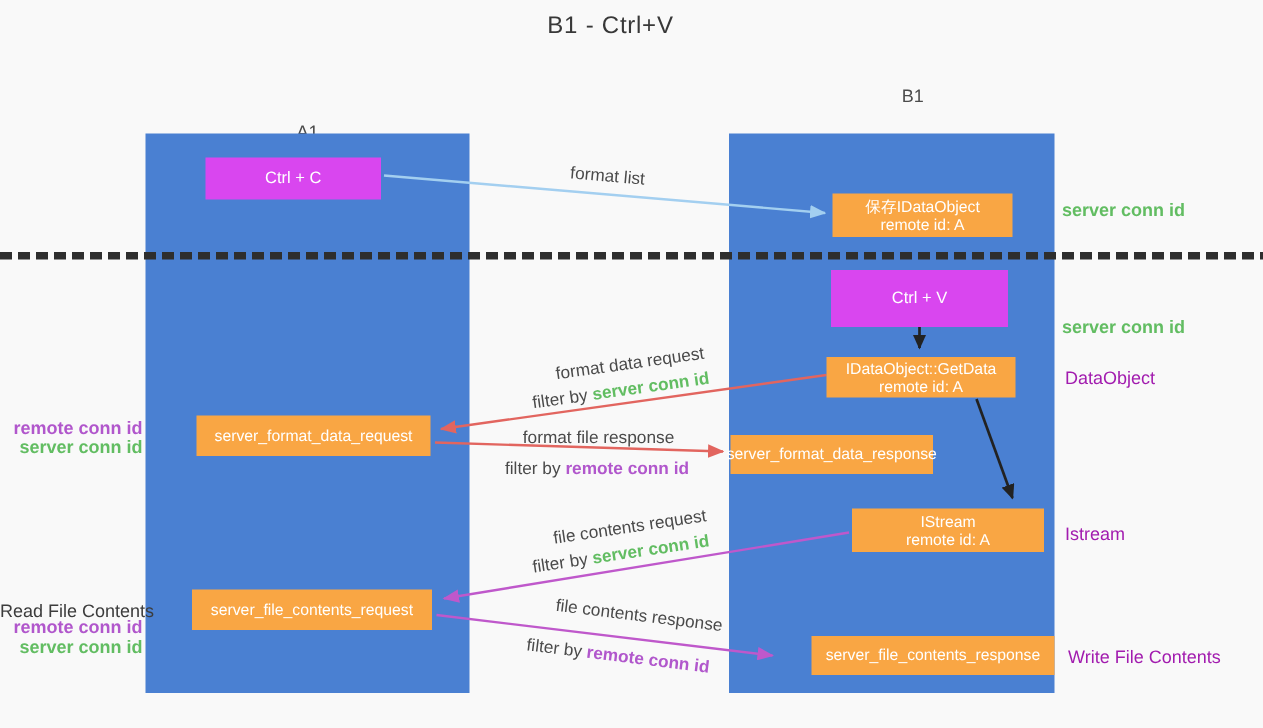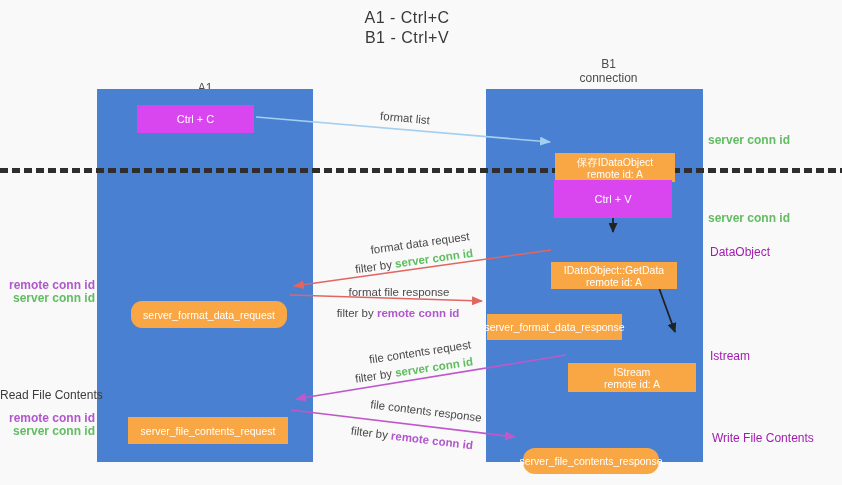--- a/index.html
+++ b/index.html
@@ -23,50 +23,48 @@
     position:absolute;left:0;top:168px;width:842px;height:5px;z-index:2;
     background:repeating-linear-gradient(to right,#2e2e2e 0px,#2e2e2e 8px,transparent 8px,transparent 12px);
   }
   svg.arrows{position:absolute;left:0;top:0;z-index:3;pointer-events:none;}
   .box{
     position:absolute;z-index:4;display:flex;flex-direction:column;
     align-items:center;justify-content:center;
     color:#ffffff;font-size:10.5px;line-height:12px;white-space:nowrap;text-align:center;
   }
   .box.green{background:#d946ef;font-size:11px;}
-  .box.orange{background:#f9a644;margin-top:24px;}
+  .box.orange{background:#f9a644;}
   .flow-label{
     position:absolute;z-index:5;font-size:11.5px;color:#4a4a4a;white-space:nowrap;
   }
   .annot{
     position:absolute;z-index:5;font-size:12px;color:#a21caf;white-space:nowrap;
   }
   .annot-left{
     position:absolute;z-index:5;left:0;width:95px;text-align:right;
     font-size:12px;white-space:nowrap;
   }
   .green-text{color:#62bd62;font-weight:bold;}
   .purple-text{color:#b157cc;font-weight:bold;}
   .plain-dark{color:#3c3c3c;font-weight:normal;}
 </style>
 </head>
 <body>
 
 <div class="title">
-  <div>A1 - Ctrl+C</div>
   <div>B1 - Ctrl+V</div>
 </div>
 
 <div class="lane-header" style="left:97px;top:57px;width:216px;margin-top:24px;">
   <div>A1</div>
   <div>remote</div>
 </div>
 <div class="lane-header" style="left:500px;top:57px;width:217px;">
   <div>B1</div>
-  <div>connection</div>
 </div>
 
 <div class="lane" style="left:97px;top:89px;width:216px;height:373px;"></div>
 <div class="lane" style="left:486px;top:89px;width:217px;height:373px;"></div>
 
 <div class="dotted"></div>
 
 <svg class="arrows" width="842" height="485" viewBox="0 0 842 485">
   <defs>
     <marker id="mk-blue" markerUnits="userSpaceOnUse" markerWidth="11" markerHeight="9" refX="10" refY="4.5" orient="auto">
@@ -98,34 +96,34 @@
   <div>保存IDataObject</div>
   <div>remote id: A</div>
 </div>
 <div class="box green" style="left:554px;top:180px;width:118px;height:38px;">
   <div>Ctrl + V</div>
 </div>
 <div class="box orange" style="left:551px;top:238px;width:126px;height:27px;">
   <div>IDataObject::GetData</div>
   <div>remote id: A</div>
 </div>
-<div class="box orange" style="left:131px;top:277px;width:156px;height:27px;border-radius:11px;">
+<div class="box orange" style="left:131px;top:277px;width:156px;height:27px;">
   <div>server_format_data_request</div>
 </div>
 <div class="box orange" style="left:487px;top:290px;width:135px;height:26px;">
   <div>server_format_data_response</div>
 </div>
 <div class="box orange" style="left:568px;top:339px;width:128px;height:29px;">
   <div>IStream</div>
   <div>remote id: A</div>
 </div>
 <div class="box orange" style="left:128px;top:393px;width:160px;height:27px;">
   <div>server_file_contents_request</div>
 </div>
-<div class="box orange" style="left:523px;top:424px;width:136px;height:26px;border-radius:12px;">
+<div class="box orange" style="left:541px;top:424px;width:162px;height:26px;">
   <div>server_file_contents_response</div>
 </div>
 
 <div class="flow-label" style="left:405px;top:118px;transform:translate(-50%,-50%) rotate(5deg);">format list</div>
 
 <div class="flow-label" style="left:420px;top:243px;transform:translate(-50%,-50%) rotate(-8deg);">format data request</div>
 <div class="flow-label" style="left:414px;top:261px;transform:translate(-50%,-50%) rotate(-8deg);"><span>filter by</span> <span class="green-text">server conn id</span></div>
 
 <div class="flow-label" style="left:399px;top:292px;transform:translate(-50%,-50%);">format file response</div>
 <div class="flow-label" style="left:398px;top:313px;transform:translate(-50%,-50%);"><span>filter by</span> <span class="purple-text">remote conn id</span></div>
@@ -137,15 +135,15 @@
 <div class="flow-label" style="left:412px;top:438px;transform:translate(-50%,-50%) rotate(7deg);"><span>filter by</span> <span class="purple-text">remote conn id</span></div>
 
 <div class="annot green-text" style="left:708px;top:133px;">server conn id</div>
 <div class="annot green-text" style="left:708px;top:211px;">server conn id</div>
 <div class="annot" style="left:710px;top:245px;">DataObject</div>
 <div class="annot" style="left:710px;top:349px;">Istream</div>
 <div class="annot" style="left:712px;top:431px;">Write File Contents</div>
 
 <div class="annot-left purple-text" style="top:278px;">remote conn id</div>
 <div class="annot-left green-text" style="top:291px;">server conn id</div>
-<div class="annot-left plain-dark" style="top:388px;width:91px;">Read File Contents</div>
+<div class="annot-left plain-dark" style="top:400px;width:91px;">Read File Contents</div>
 <div class="annot-left purple-text" style="top:411px;">remote conn id</div>
 <div class="annot-left green-text" style="top:424px;">server conn id</div>
 
 </body></html>

